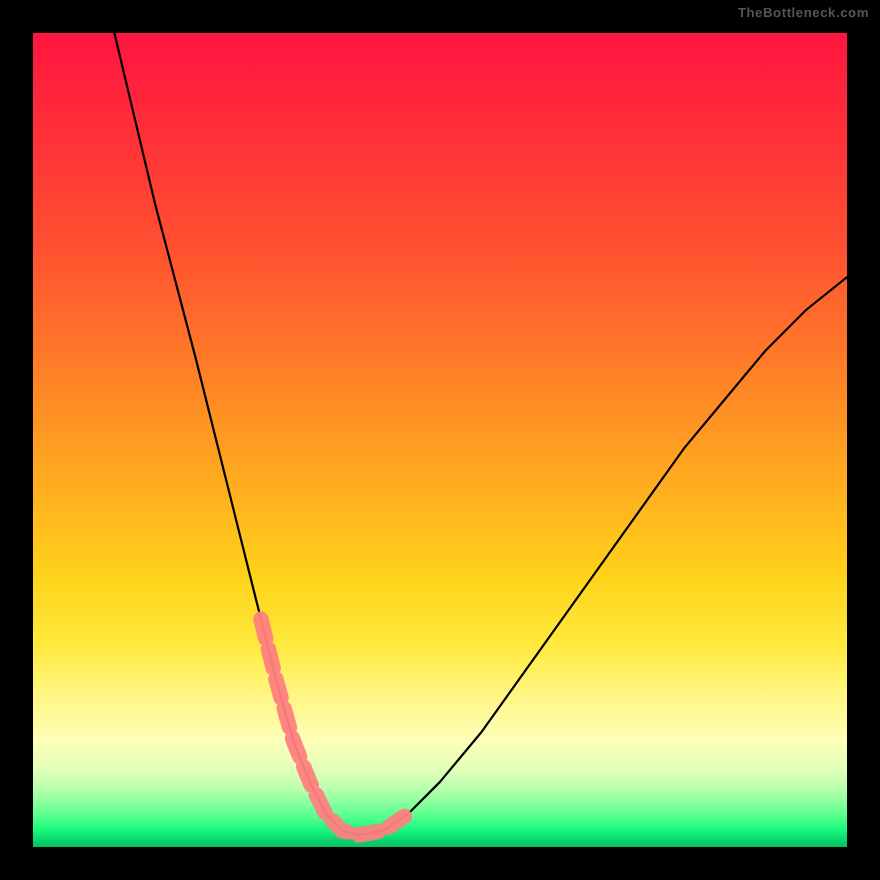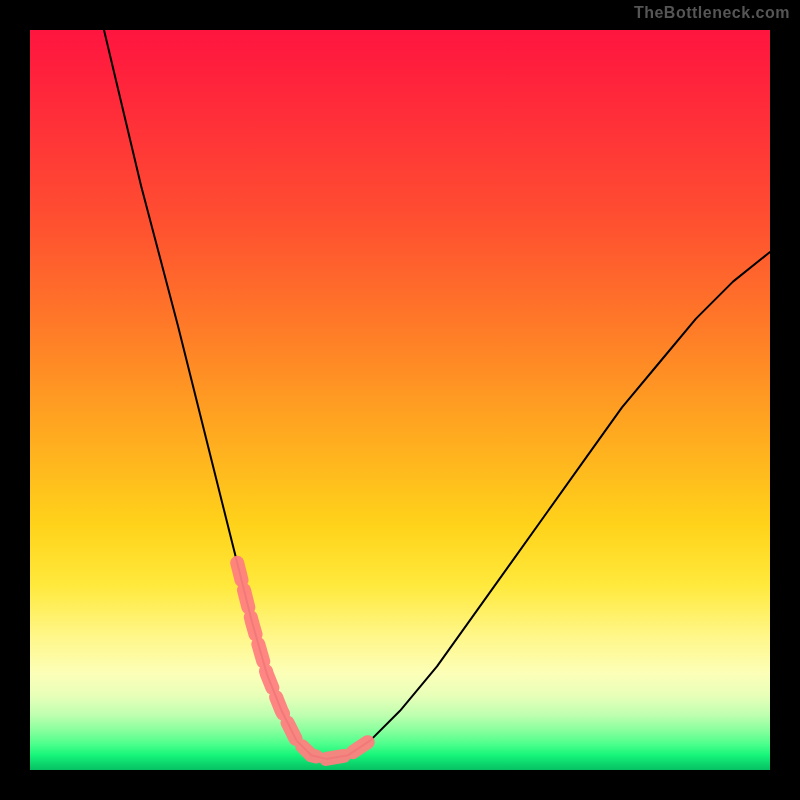--- a/index.html
+++ b/index.html
@@ -35,21 +35,21 @@
       #16f57a 98%,
       #0dd96e 99%,
       #07c062 100%
     );
   }
   .attribution {
     position: absolute;
     top: 4px;
     right: 10px;
     font-family: Arial, Helvetica, sans-serif;
-    font-size: 16px;
+    font-size: 12px;
     font-weight: 700;
     color: #555555;
     letter-spacing: 0.5px;
   }
   svg.curve {
     position: absolute;
     left: 0;
     top: 0;
     width: 740px;
     height: 740px;

